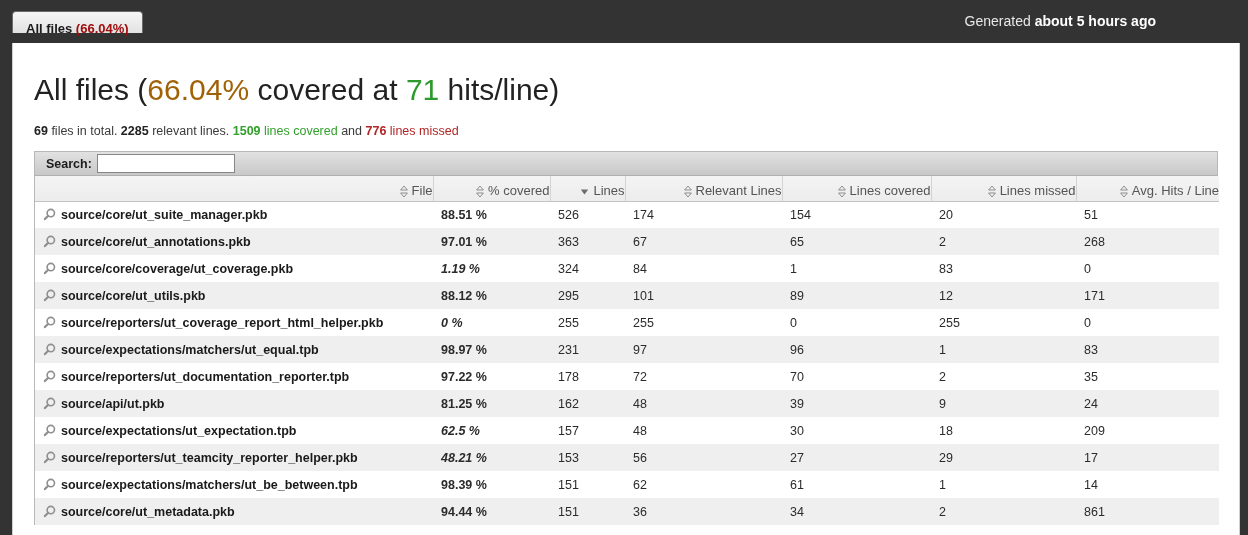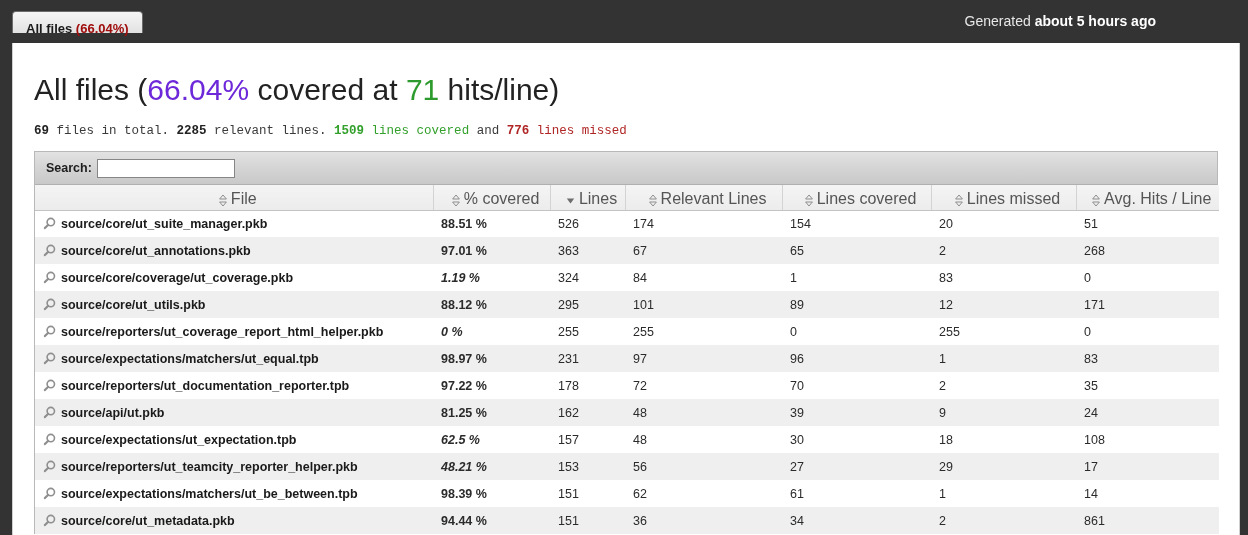--- a/index.html
+++ b/index.html
@@ -78,49 +78,48 @@
   h1.title {
     margin: 0;
     padding: 29px 0 0 0;
     font-size: 30px;
     font-weight: normal;
     color: #222222;
     letter-spacing: 0px;
     line-height: 36px;
     white-space: nowrap;
   }
-  h1.title .red { color: #6d28d9; }
+  h1.title .red { color: #a16207; }
   h1.title .green { color: #2c9a2c; }
 
   .summary {
     margin: 0;
     padding: 16px 0 0 0;
     font-size: 12.5px;
     color: #3a3a3a;
     white-space: nowrap;
-    font-family: Liberation Mono, monospace;
   }
   .summary b { font-weight: bold; color: #222; }
   .summary .cov { color: #33a02c; }
   .summary .cov b { color: #33a02c; }
   .summary .miss { color: #b02626; }
   .summary .miss b { color: #b02626; }
 
   
   .table-wrap {
     margin-top: 13px;
     width: 1184px;
     border: 1px solid #b8b8b8;
     border-bottom: none;
     box-sizing: border-box;
     background: #fff;
   }
 
   .search-bar {
-    height: 33px;
+    height: 24px;
     background: linear-gradient(to bottom, #e2e2e2 0%, #d3d3d3 55%, #c9c9c9 100%);
     border-bottom: 1px solid #b0b0b0;
     display: flex;
     align-items: center;
     padding-left: 11px;
     box-sizing: border-box;
   }
   .search-label {
     font-weight: bold;
     font-size: 12.5px;
@@ -144,26 +143,26 @@
     border-collapse: collapse;
     table-layout: fixed;
     font-size: 12.5px;
   }
   table.cov thead th {
     background: linear-gradient(to bottom, #f4f4f4 0%, #ececec 100%);
     border-bottom: 1px solid #c3c3c3;
     border-right: 1px solid #d3d3d3;
     font-weight: normal;
     color: #555555;
-    text-align: center;
+    text-align: right;
     height: 25px;
     padding: 4px 0 0 8px;
     white-space: nowrap;
     box-sizing: border-box;
-    font-size: 16px;
+    font-size: 13px;
   }
   table.cov thead th:last-child { border-right: none; }
 
   .sorticon-svg { vertical-align: middle; margin-right: 4px; }
 
   table.cov tbody td {
     height: 27px;
     padding: 0 0 0 8px;
     border: none;
     color: #2b2b2b;
@@ -379,21 +378,21 @@
             <tr class="odd">
               <td class="file"><span class="mag"><svg width="13" height="13" viewBox="0 0 13 13">
                     <circle cx="7.8" cy="5.1" r="3.7" fill="none" stroke="#8f8f8f" stroke-width="1.6"></circle>
                     <line x1="5.0" y1="7.9" x2="1.9" y2="11.1" stroke="#8f8f8f" stroke-width="2.2" stroke-linecap="round"></line>
                   </svg></span><span class="fname">source/expectations/ut_expectation.tpb</span></td>
               <td class="pct pct-low">62.5 %</td>
               <td>157</td>
               <td>48</td>
               <td>30</td>
               <td>18</td>
-              <td>108</td>
+              <td>209</td>
             </tr>
             <tr class="even">
               <td class="file"><span class="mag"><svg width="13" height="13" viewBox="0 0 13 13">
                     <circle cx="7.8" cy="5.1" r="3.7" fill="none" stroke="#8f8f8f" stroke-width="1.6"></circle>
                     <line x1="5.0" y1="7.9" x2="1.9" y2="11.1" stroke="#8f8f8f" stroke-width="2.2" stroke-linecap="round"></line>
                   </svg></span><span class="fname">source/reporters/ut_teamcity_reporter_helper.pkb</span></td>
               <td class="pct pct-low">48.21 %</td>
               <td>153</td>
               <td>56</td>
               <td>27</td>

